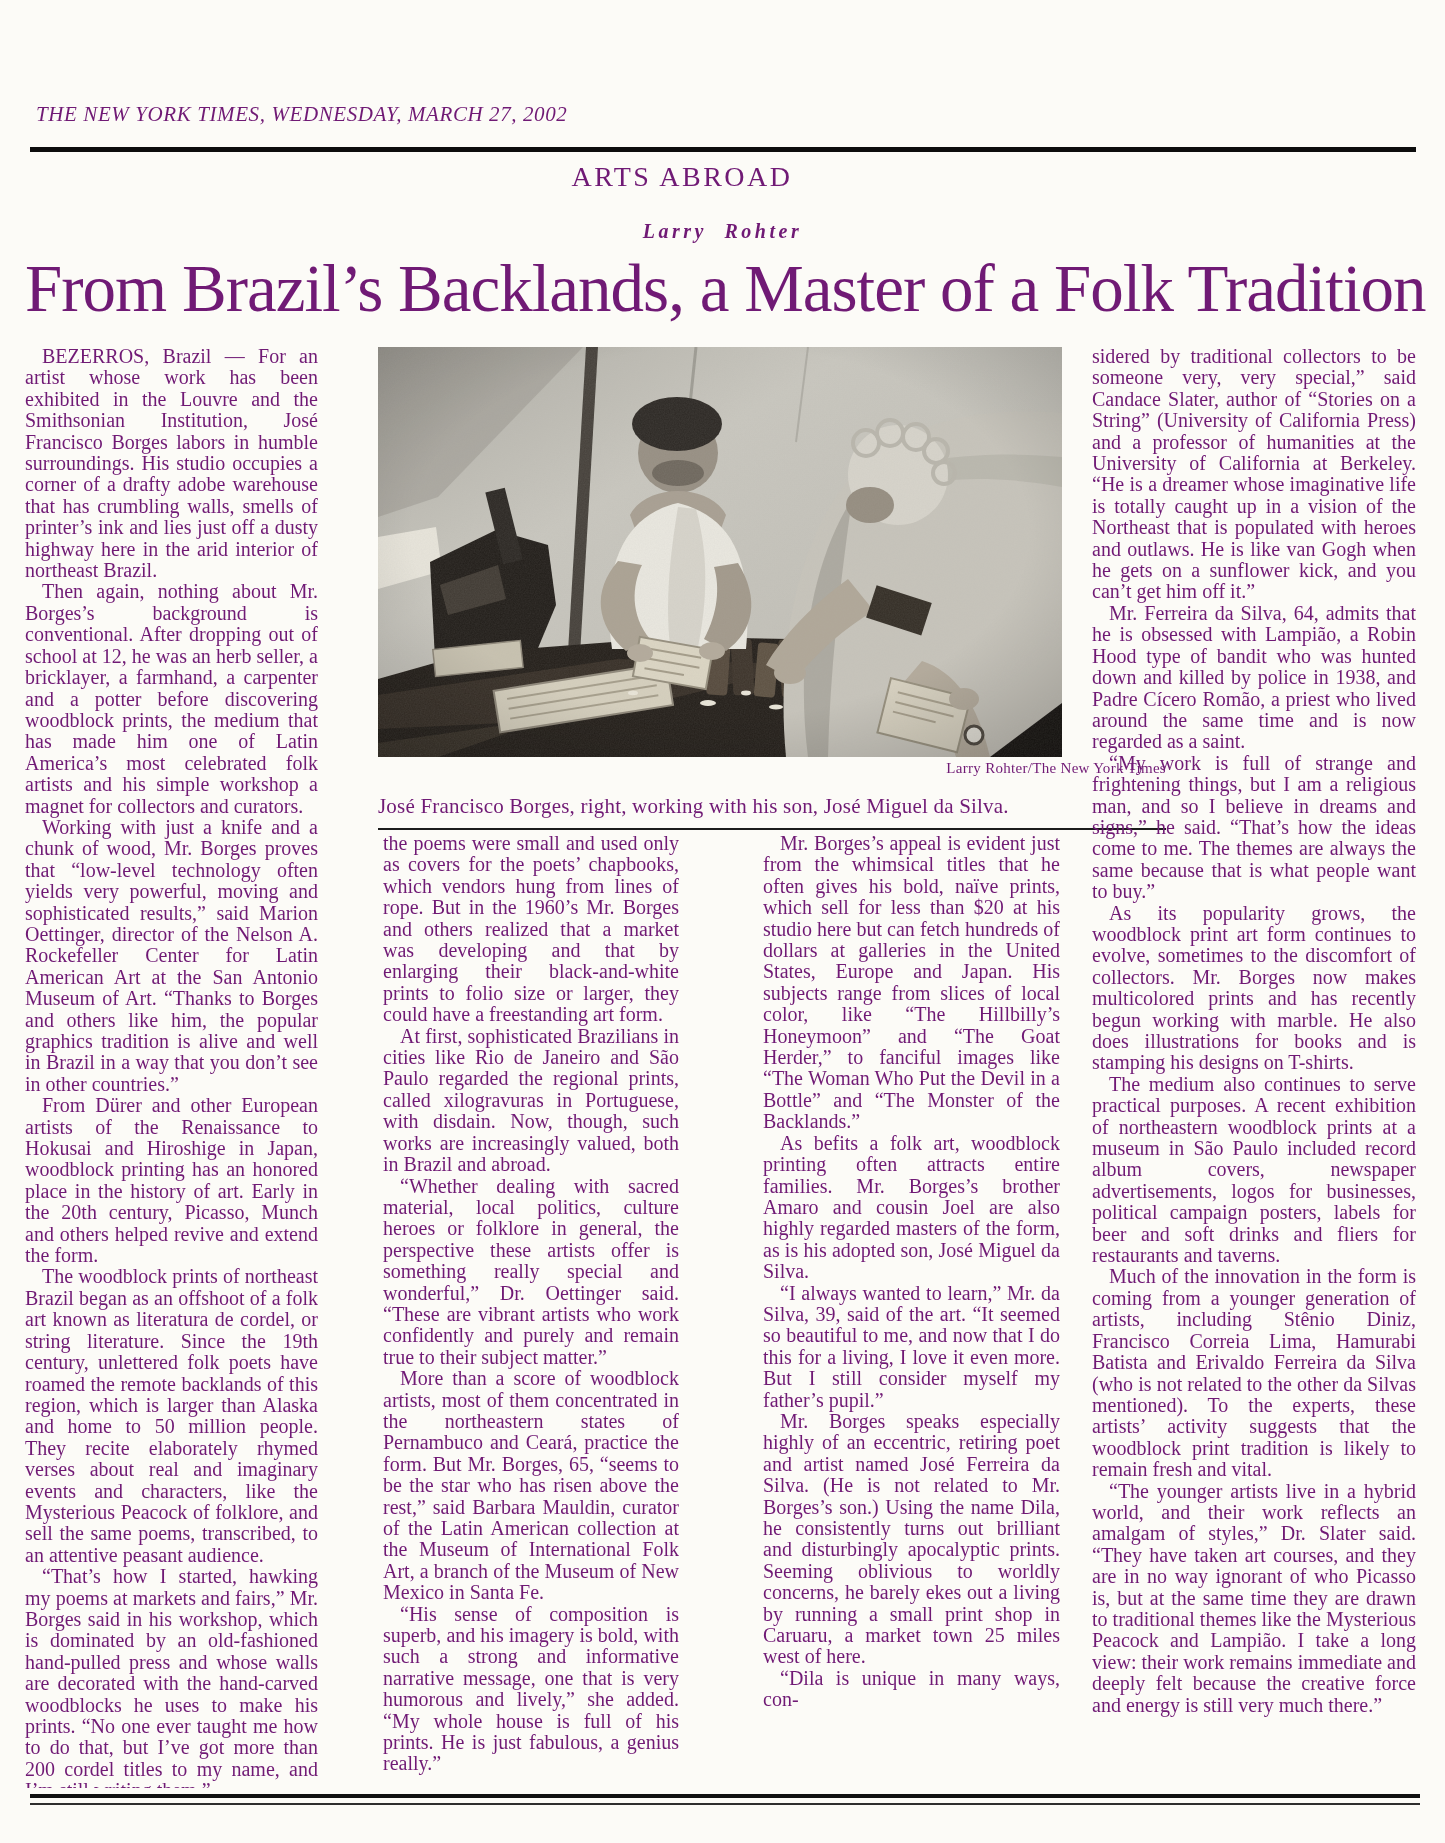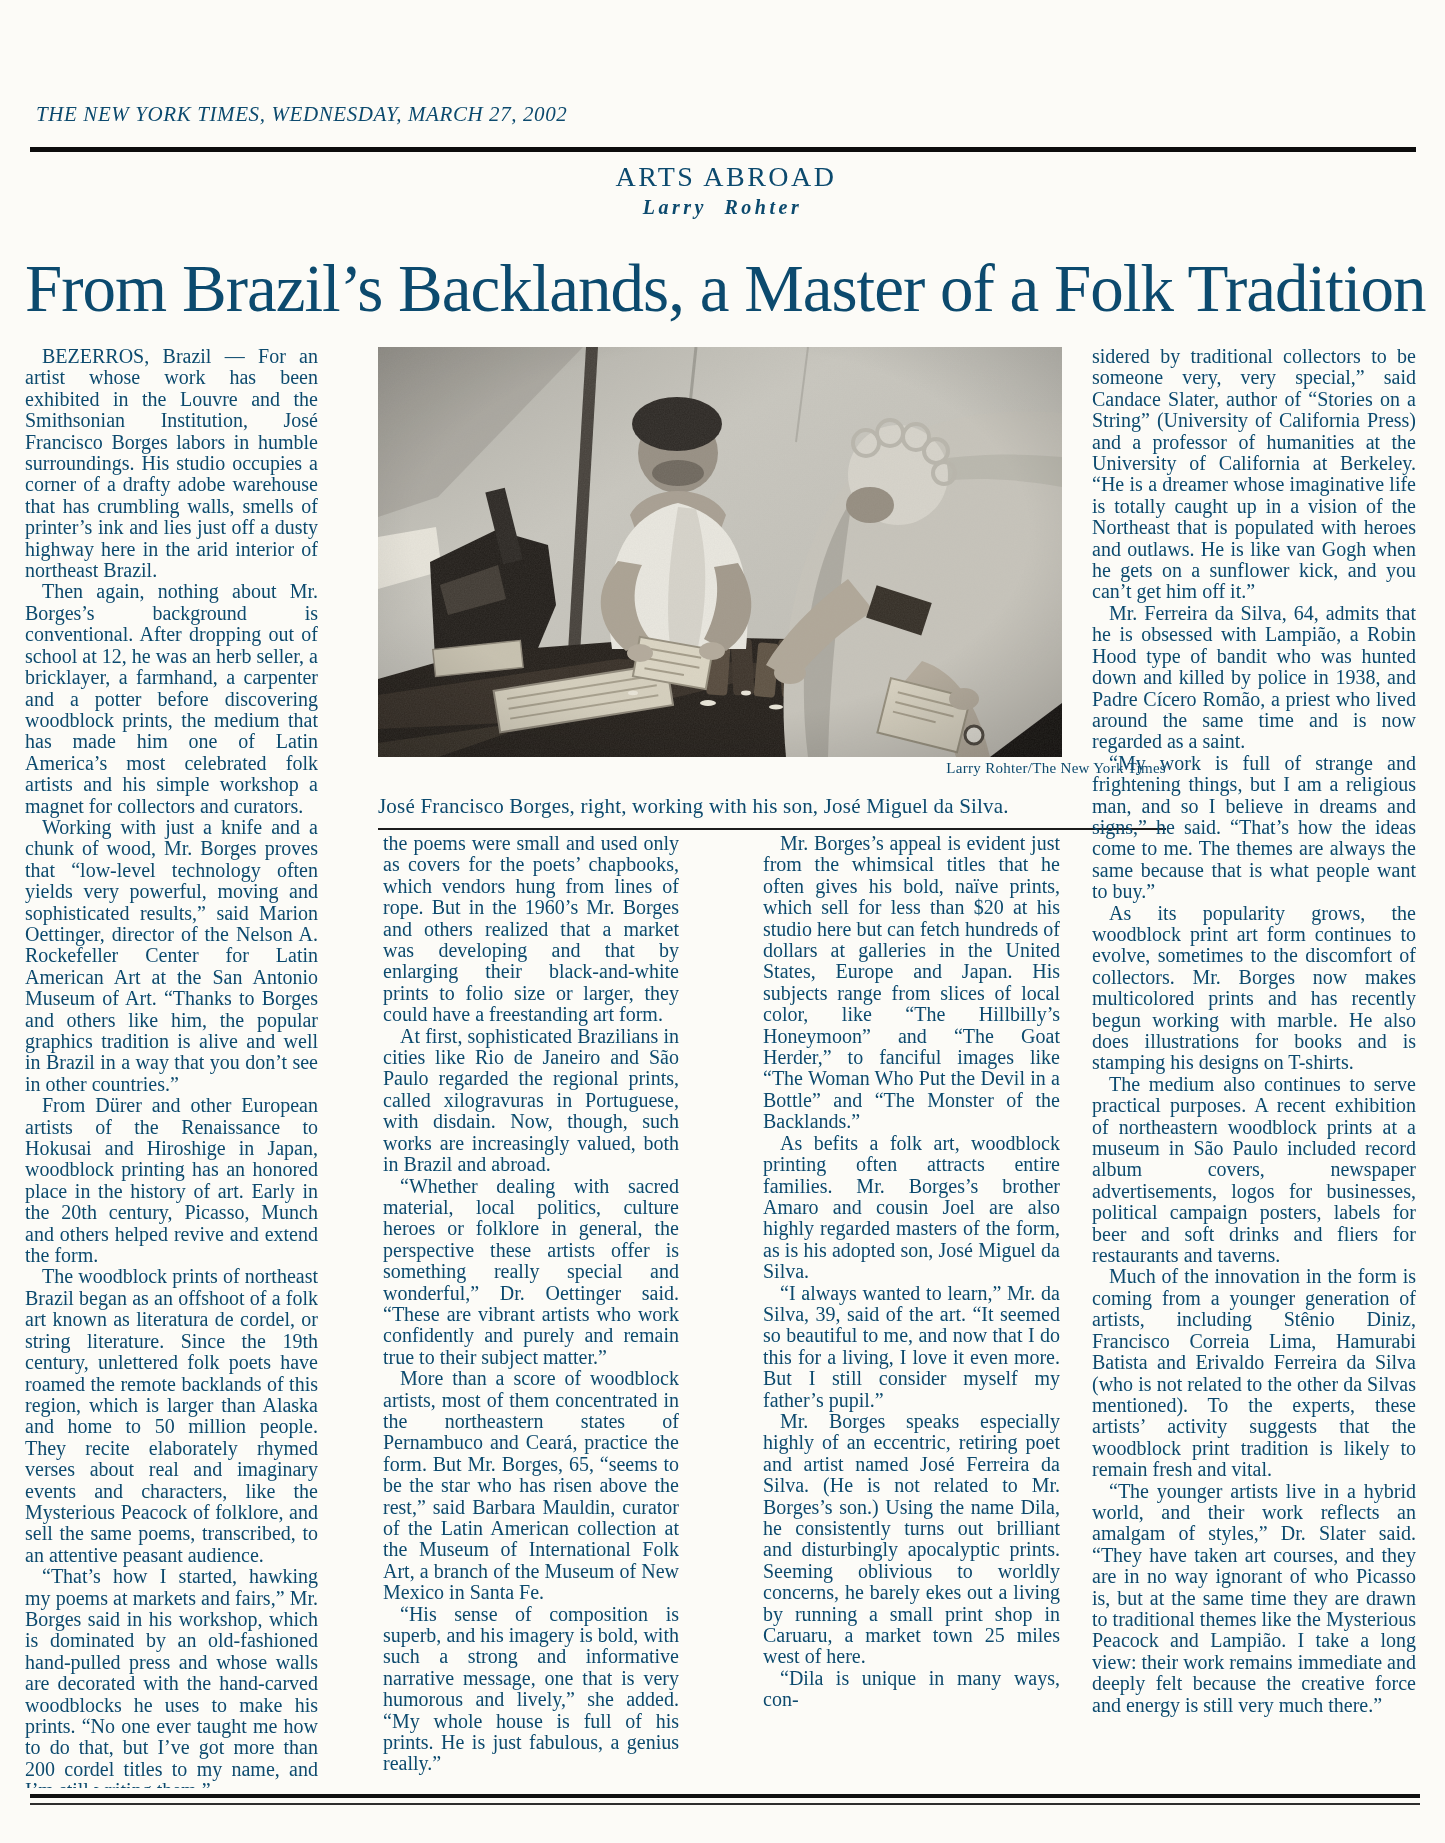--- a/index.html
+++ b/index.html
@@ -1,33 +1,33 @@
 <!DOCTYPE html>
 <html><head>
 <meta charset="utf-8">
 <style>
   html,body { margin:0; padding:0; background:#d9d9d6; }
   .page {
     position:relative; width:1445px; height:1843px; margin:0 auto;
-    background:#fcfbf7; color:#0c4a6e; overflow:hidden;
+    background:#fcfbf7; color:#701a75; overflow:hidden;
     font-family:"Liberation Serif", serif;
   }
   .masthead {
     position:absolute; left:36px; top:102px;
     font-style:italic; font-size:21px; letter-spacing:0.6px; white-space:nowrap;
   }
   .masthead-rule {
     position:absolute; left:30px; top:147px; width:1386px; height:5px; background:#0d0d0d;
   }
   .section-title {
     position:absolute; left:0; top:161px; width:1364px; text-align:center;
-    font-size:28px; letter-spacing:2.5px; white-space:nowrap;padding-left:44px;
+    font-size:28px; letter-spacing:2.5px; white-space:nowrap;
   }
   .byline {
-    position:absolute; left:0; top:196px; width:1445px; text-align:center;
+    position:absolute; left:0; top:220px; width:1445px; text-align:center;
     font-size:20px; font-style:italic; font-weight:bold;
     letter-spacing:3.5px; word-spacing:9px; white-space:nowrap;
   }
   .headline {
     position:absolute; left:25px; top:250px; width:1400px; margin:0;
     font-size:67px; font-weight:normal; letter-spacing:-1px; white-space:nowrap;text-align:center;
   }
   .col {
     position:absolute; text-align:justify; font-size:20px; line-height:21.4px;
     overflow:hidden; hyphens:manual;

